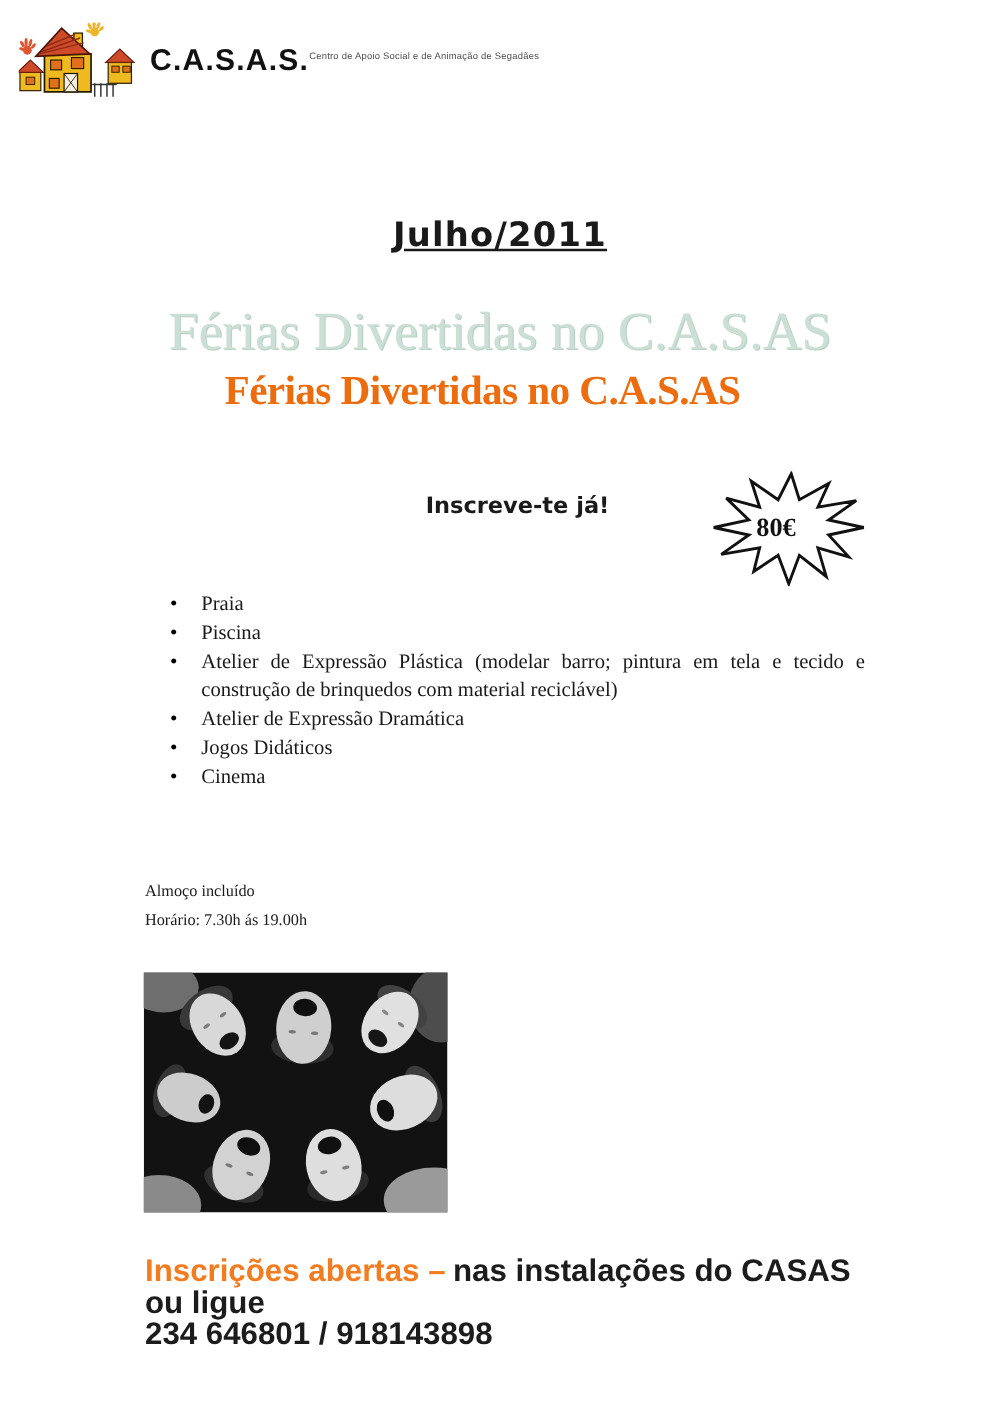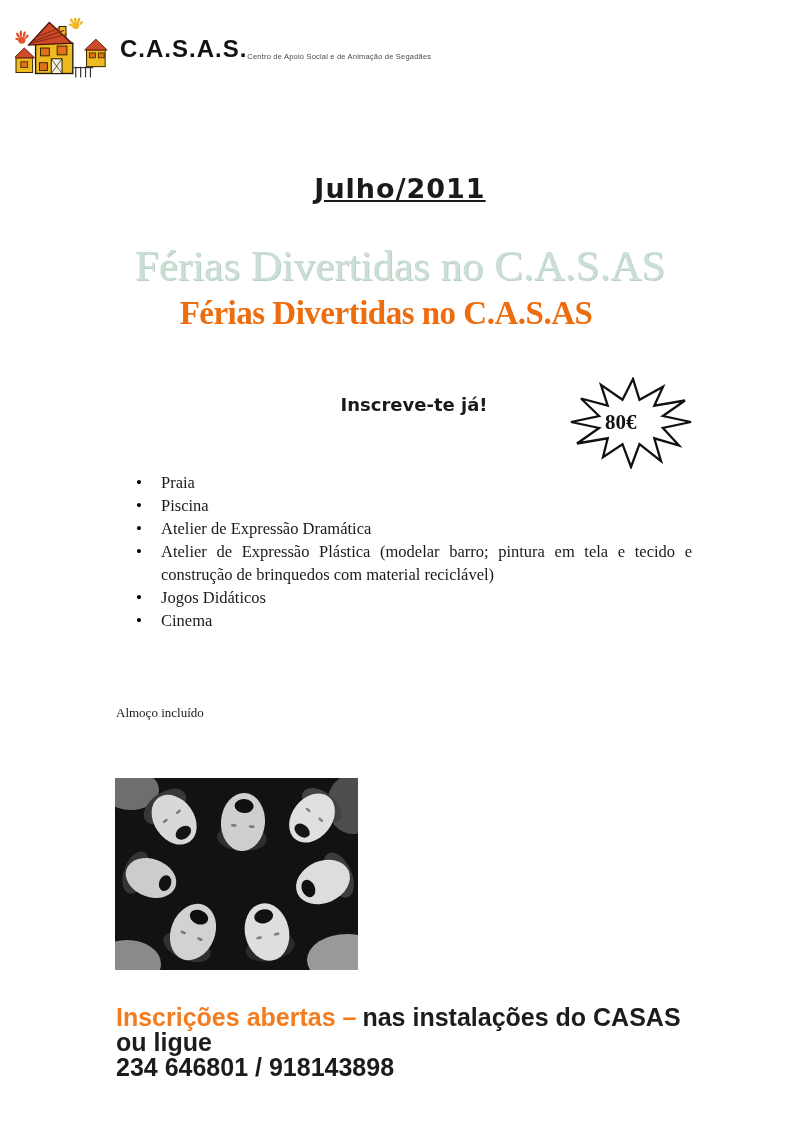--- a/index.html
+++ b/index.html
@@ -12,21 +12,21 @@
   
   .logo { position:absolute; left:15px; top:18px; display:flex; align-items:center; gap:7px; }
   .logo-graphic { width:98px; height:62px; }
   .logo-text-block { display:flex; flex-direction:row; }
   .logo-title {
     font-family:"Liberation Sans", sans-serif; font-weight:900;
     font-size:24px; letter-spacing:1px; color:#111; line-height:1;
   }
   .logo-subtitle {
     font-family:"Liberation Sans", sans-serif; font-size:7.5px;
-    color:#4a4a4a; margin-top:15px; letter-spacing:.2px;
+    color:#4a4a4a; margin-top:3px; letter-spacing:.2px;
   }
 
   
   .month-title {
     position:absolute; top:173px; left:0; width:100%; text-align:center;
     font-family:"DejaVu Sans", sans-serif; font-weight:bold;
     font-size:27px; color:#1a1a1a; letter-spacing:1px;text-decoration:underline;
   }
 
   
@@ -148,28 +148,29 @@
 <div class="signup-cta">Inscreve-te já!</div>
 
 <svg class="price-star" viewBox="0 0 126 92">
   <polygon fill="#ffffff" stroke="#111111" stroke-width="2.3" points="123,45 94.9,51 111,68.5 86.3,61.3 93,84.2 71.5,67.2 63,90 54.5,67.2 35,80.2 39.7,61.3 9,66.5 31.1,51 3,45 31.1,39 13,21.5 39.7,28.7 33,7.8 54.5,22.8 65,2 71.5,22.8 95,9.8 86.3,28.7 117,23.5 94.9,39"></polygon>
   <text x="37" y="52" font-size="21" fill="#111">80€</text>
 </svg>
 
 <ul class="activities">
   <li>Praia</li>
   <li>Piscina</li>
+  <li>Atelier de Expressão Plástica (modelar barro; pintura em tela e tecido e construção de brinquedos com material reciclável)</li>
   <li>Atelier de Expressão Dramática</li>
-  <li>Atelier de Expressão Plástica (modelar barro; pintura em tela e tecido e construção de brinquedos com material reciclável)</li>
   <li>Jogos Didáticos</li>
   <li>Cinema</li>
 </ul>
 
 <div class="details">
   <div>Almoço incluído</div>
+  <div>Horário: 7.30h ás 19.00h</div>
 </div>
 
 <svg class="children-photo" viewBox="0 0 243 192" aria-hidden="true">
   <rect width="243" height="192" fill="#121212"></rect>
   <ellipse cx="16" cy="12" rx="28" ry="20" fill="#6e6e6e"></ellipse>
   <ellipse cx="238" cy="26" rx="26" ry="30" fill="#4d4d4d"></ellipse>
   <ellipse cx="12" cy="186" rx="34" ry="24" fill="#8a8a8a"></ellipse>
   <ellipse cx="232" cy="182" rx="40" ry="26" fill="#9a9a9a"></ellipse>
 
   <g transform="rotate(-35 58 40)">

